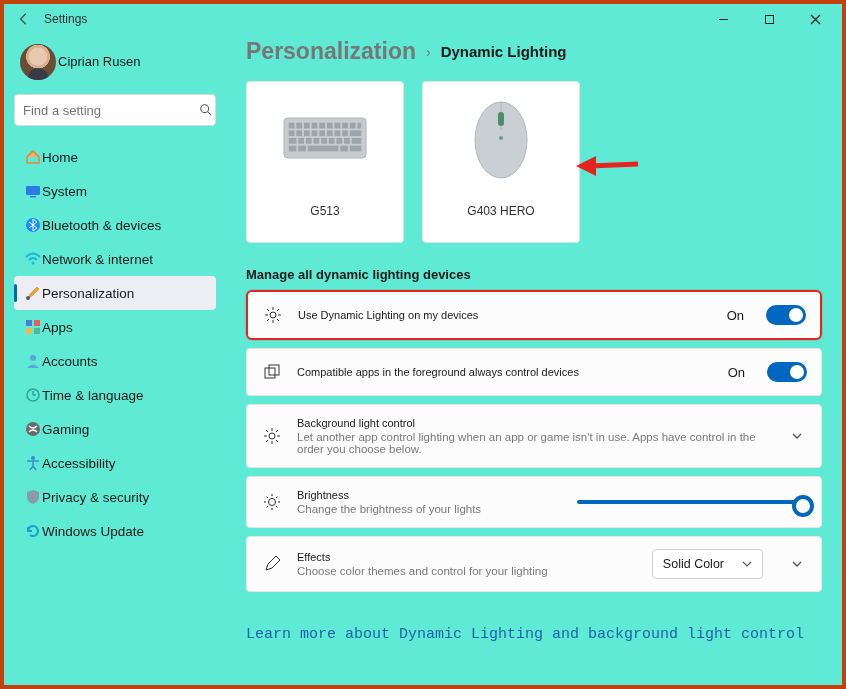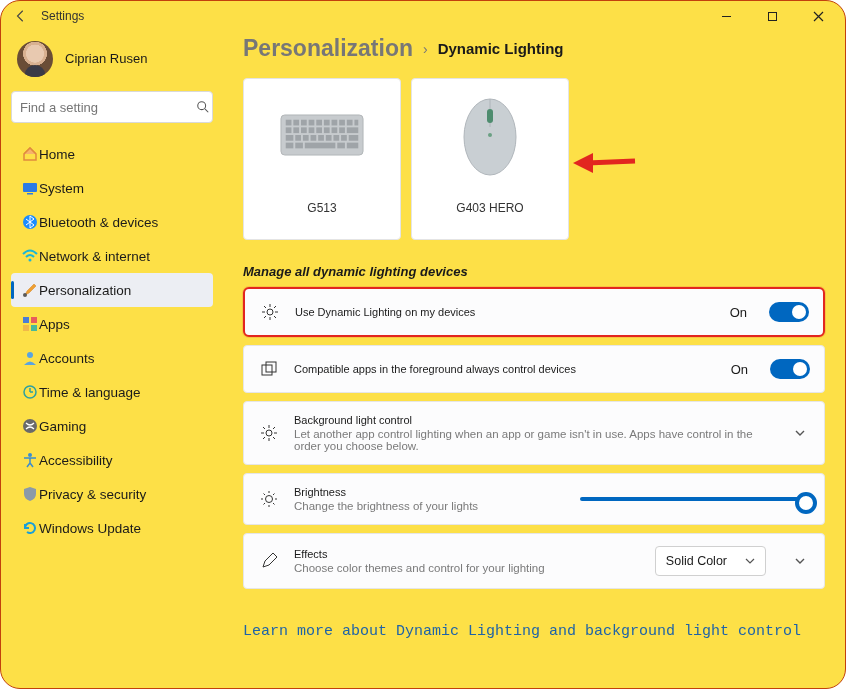--- a/index.html
+++ b/index.html
@@ -1,47 +1,47 @@
 <!DOCTYPE html>
 <html><head>
 <meta charset="utf-8">
 <style>
   * { box-sizing: border-box; margin: 0; padding: 0; font-family: "Segoe UI", Tahoma, sans-serif; }
   body { width: 846px; height: 689px; background: #fff; position: relative; }
-  .frame { width: 846px; height: 689px; border: 1px solid #c2410c; border-radius: 20px; background: #fde047; position: relative; overflow: hidden; }
+  .frame { width: 846px; height: 689px; border: 4px solid #c2410c; border-radius: 0; background: #5eead4; position: relative; overflow: hidden; }
   .titlebar { height: 30px; display: flex; align-items: center; padding: 0 4px; }
   .tb-back { width: 32px; height: 30px; display:flex; align-items:center; justify-content:center; color:#555; font-size:14px;}
   .tb-title { font-size: 12px; color: #333; padding-left:4px;}
   .tb-spacer { flex: 1; }
   .tb-btn { width: 46px; height: 30px; display:flex; align-items:center; justify-content:center; color:#333; font-size:11px; }
   .content { display: flex; height: calc(100% - 30px); }
   .sidebar { width: 222px; padding: 6px 10px 10px 10px; }
-  .profile { display:flex; align-items:center; gap:12px; padding: 4px 6px 14px 6px; }
+  .profile { display:flex; align-items:center; gap:2px; padding: 4px 6px 14px 6px; }
   .avatar { width: 36px; height: 36px; border-radius: 50%; background: radial-gradient(circle at 50% 35%, #e8c9b0 0 30%, #d8b090 31% 40%, transparent 41%), linear-gradient(#6a4d36,#6a4d36); background-color:#7b5c3e; position:relative; overflow:hidden;}
   .avatar::after { content:""; position:absolute; left:8px; right:8px; bottom:-6px; height:18px; background:#3a3a46; border-radius:50% 50% 0 0;}
   .prof-name { font-size: 13px; color:#1a1a1a; }
   .prof-sub { font-size: 11px; color:#d6d6d6; letter-spacing:.5px; margin-top:2px;}
   .search { display:flex; align-items:center; height:32px; border:1px solid #d9d9d9; background:#fff; border-radius:4px; padding:0 8px; }
   .search input { border:none; outline:none; flex:1; font-size:13px; color:#555; background:transparent;}
   .search .mag { color:#555; font-size:13px;}
   .nav { margin-top: 14px; }
   .nav-item { display:flex; align-items:center; height:34px; padding:0 10px; border-radius:4px; font-size:13.5px; color:#1a1a1a; cursor:default; position:relative;}
   .nav-item.active { background:#eceef3; }
   .nav-item.active::before { content:""; position:absolute; left:0; top:8px; bottom:8px; width:3px; background:#0067c0; border-radius:2px;}
   .nav-ico { width:18px; height:18px; display:flex; align-items:center; justify-content:center;}
   .main { flex:1; padding: 4px 20px 10px 20px; overflow:auto;}
   .breadcrumb { display:flex; align-items:center; gap:10px; margin-bottom:16px;}
   .bc-parent { font-size:23px; color:#777; font-weight:600;}
   .bc-chev { color:#777; font-size:14px;}
   .bc-current { font-size:15px; font-weight:600; color:#1a1a1a;}
-  .cards { display:flex; gap:10px; }
+  .cards { display:flex; gap:18px; }
   .dev-card { width:158px; height:162px; border:1px solid #e4e4e4; border-radius:4px; background:#fff; display:flex; flex-direction:column; align-items:center; justify-content:flex-start; padding-top:14px;}
   .dev-img { width:84px; height:84px; display:flex; align-items:center; justify-content:center;}
   .dev-label { margin-top:24px; font-size:12px; color:#333;}
-  .section-head { margin-top:24px; font-size:13px; color:#1a1a1a; font-weight:600;font-style:italic;}
+  .section-head { margin-top:24px; font-size:13px; color:#1a1a1a; font-weight:600;}
   .setting-row { margin-top:8px; border:1px solid #e6e6e6; background:#fcfcfd; border-radius:4px; padding: 12px 14px; display:flex; align-items:center; gap:14px;}
   .setting-row.highlight { border:2px solid #e2261f; border-radius:6px; box-shadow:0 0 0 1px rgba(226,38,31,.15);}
   .row-ico { width:22px; height:22px; display:flex; align-items:center; justify-content:center; color:#333;}
   .row-body { flex:1; }
   .row-title { font-size:11px; color:#1a1a1a;}
   .row-sub { font-size:11.5px; color:#7a7a7a; margin-top:2px;}
   .toggle-lbl { font-size:13px; color:#1a1a1a; margin-right:8px;}
   .toggle { width:40px; height:20px; border-radius:10px; background:#0067c0; position:relative;}
   .toggle::after { content:""; position:absolute; right:3px; top:3px; width:14px; height:14px; background:#fff; border-radius:50%;}
   .expand { color:#555; font-size:13px; padding:0 4px; margin-left:10px;}

